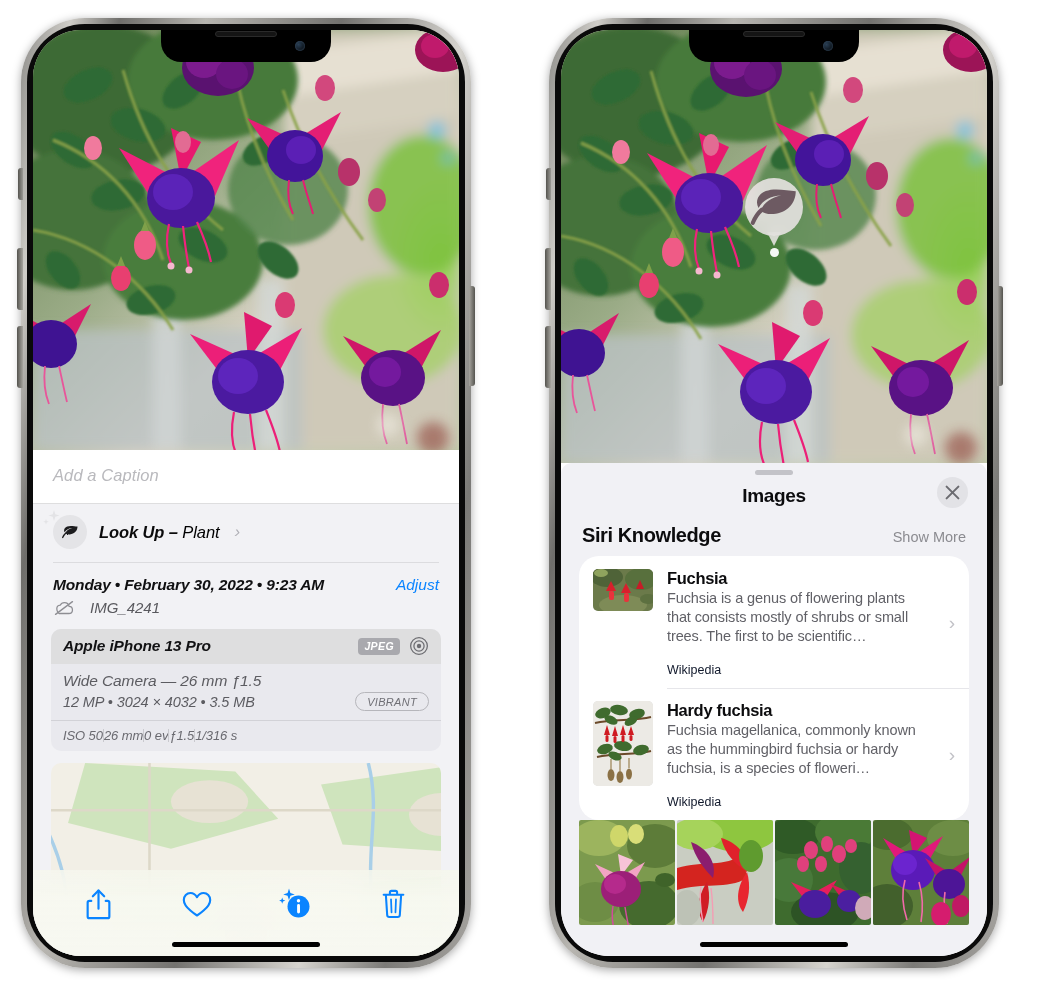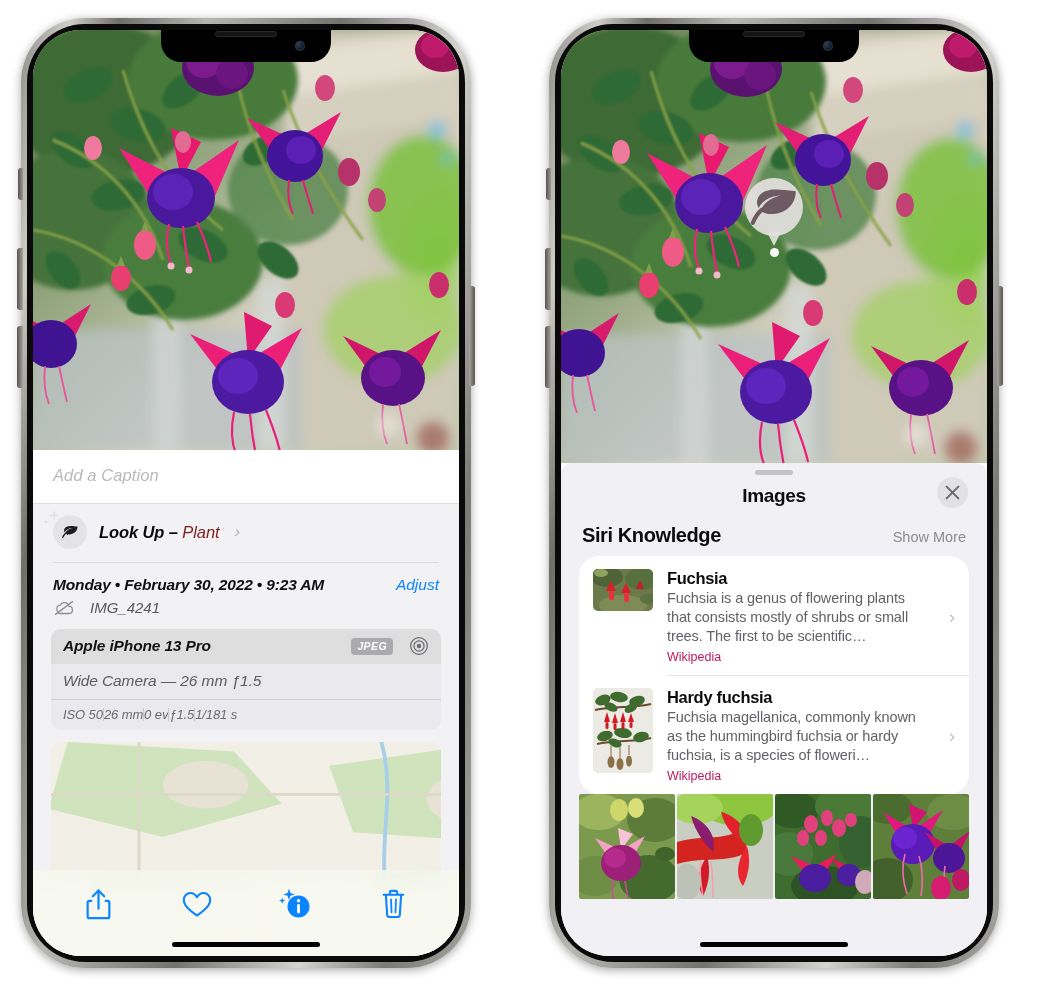--- a/index.html
+++ b/index.html
@@ -119,42 +119,42 @@
     height: .5px; background: #dcdcdf;
   }
   .leaf-chip {
     width: 34px; height: 34px; border-radius: 50%;
     background: #e4e4e7;
     display: flex; align-items: center; justify-content: center;
     position: relative; flex: 0 0 auto;
   }
   .sparkle { position: absolute; left: -13px; top: -7px; color: #e0e0e3; }
   .lookup-text { font-size: 16.5px; color: #0b0b0c; font-weight: 700; letter-spacing: -.1px; }
-  .lookup-text .sub { color: #7f1d1d; font-weight: 400; }
+  .lookup-text .sub { color: #000000; font-weight: 400; }
   .chev-lookup { color: #b0b0b6; font-size: 17px; margin-left: 3px; }
 
   .date-row {
     display: flex; align-items: baseline; justify-content: space-between;
     padding: 14px 20px 0 20px;
   }
   .date-text { font-size: 15.5px; font-weight: 700; color: #101012; letter-spacing: -.15px; }
   .adjust-link { font-size: 15.5px; color: #0a84ff; }
   .file-row { display: flex; align-items: flex-end; gap: 15px; padding: 5px 20px 13px 20px; }
   .file-name { font-size: 15px; color: #59595e; }
 
   .camera-card {
     margin: 0 18px; border-radius: 10px; overflow: hidden;
     background: #e9e9ee;
   }
   .cam-head {
     display: flex; align-items: center; justify-content: space-between;
     background: #dededf; padding: 7px 12px 8px 12px;
   }
   .cam-model { font-size: 15.5px; font-weight: 700; color: #121214; letter-spacing: -.15px; }
-  .cam-head-right { display: flex; align-items: center; gap: 16px; justify-content: space-between; }
+  .cam-head-right { display: flex; align-items: center; gap: 9px; justify-content: space-between; }
   .badge-jpeg {
     font-size: 10.5px; font-weight: 700; letter-spacing: .4px;
     background: #a9a9ae; color: #fff; padding: 2.5px 6px; border-radius: 4px;
   }
   .cam-body { padding: 8px 12px 9px 12px; position: relative; }
   .cam-line1 { font-size: 15.5px; color: #5c5c61; letter-spacing: -.1px; }
   .cam-line2row { display: flex; align-items: center; justify-content: space-between; margin-top: 2px; }
   .cam-line2 { font-size: 14.5px; color: #5c5c61; letter-spacing: -.1px; }
   .badge-vibrant {
     font-size: 11px; color: #6f6f75; border: 1px solid #b6b6bb;
@@ -224,21 +224,21 @@
   .know-item + .know-item::before {
     content: ""; position: absolute; left: 88px; right: 0; top: 0; height: .5px; background: #e6e6ea;
   }
   .thumb { border-radius: 5px; overflow: hidden; flex: 0 0 auto; background: #ddd; }
   .thumb.t1 { width: 60px; height: 42px; }
   .thumb.t2 { width: 60px; height: 85px; }
   .thumb svg { display: block; width: 100%; height: 100%; }
   .know-txt { flex: 1; min-width: 0; padding-right: 6px; }
   .know-title { font-size: 16.5px; font-weight: 700; color: #0c0c0e; letter-spacing: -.3px; margin-bottom: 1px; }
   .know-desc { font-size: 14.5px; line-height: 19px; color: #616167; letter-spacing: -.1px; }
-  .know-src { font-size: 12.5px; color: #be185d; margin-top: 4px; }
+  .know-src { font-size: 12.5px; color: #0f172a; margin-top: 17px; }
   .know-chev { align-self: center; color: #c2c2c7; font-size: 19px; padding-left: 2px; }
 
   .sec-title2 { font-size: 20px; font-weight: 700; color: #0c0c0e; letter-spacing: -.4px; padding: 18px 21px 9px 21px; }
   .web-strip { display: flex; gap: 2px; padding: 0 18px; }
   .web-img { flex: 1; height: 105px; overflow: hidden; border-radius: 2px; }
   .web-img svg { display: block; width: 100%; height: 100%; }
 </style>
 </head>
 <body>
 
@@ -485,31 +485,35 @@
               <span class="badge-jpeg">JPEG</span>
               <svg width="20" height="20" viewBox="0 0 22 22">
                 <circle cx="11" cy="11" r="9.2" fill="none" stroke="#6d6d72" stroke-width="1.4"></circle>
                 <circle cx="11" cy="11" r="5.6" fill="none" stroke="#6d6d72" stroke-width="1.4"></circle>
                 <circle cx="11" cy="11" r="2.4" fill="#6d6d72"></circle>
               </svg>
             </span>
           </div>
           <div class="cam-body">
             <div class="cam-line1">Wide Camera — 26 mm ƒ1.5</div>
+            <div class="cam-line2row">
+              <span class="cam-line2">12 MP • 3024 × 4032 • 3.5 MB</span>
+              <span class="badge-vibrant">VIBRANT</span>
+            </div>
           </div>
           <div class="cam-exif">
             <span class="exif-item">ISO 50</span>
             <span class="exif-sep"></span>
             <span class="exif-item">26 mm</span>
             <span class="exif-sep"></span>
             <span class="exif-item">0 ev</span>
             <span class="exif-sep"></span>
             <span class="exif-item">ƒ1.5</span>
             <span class="exif-sep"></span>
-            <span class="exif-item">1/181 s</span>
+            <span class="exif-item">1/316 s</span>
           </div>
         </div>
 
         <div class="map-wrap">
           <svg viewBox="0 0 390 90" preserveAspectRatio="xMidYMid slice" aria-hidden="true">
             <rect width="390" height="90" fill="#f2efe6"></rect>
             <g fill="#cfe4bd">
               <path d="M0 8 L60 2 L95 20 L70 44 L20 48 L0 34 Z"></path>
               <path d="M120 0 L190 4 L210 26 L160 40 L112 28 Z"></path>
               <path d="M230 10 L300 0 L330 18 L300 42 L240 38 Z"></path>

